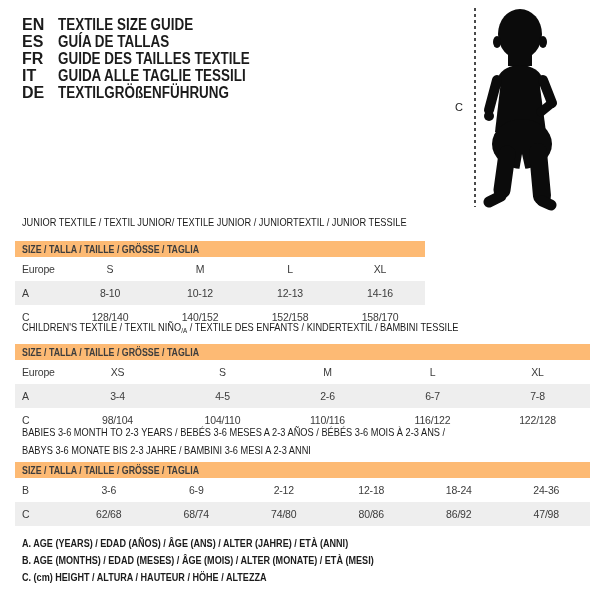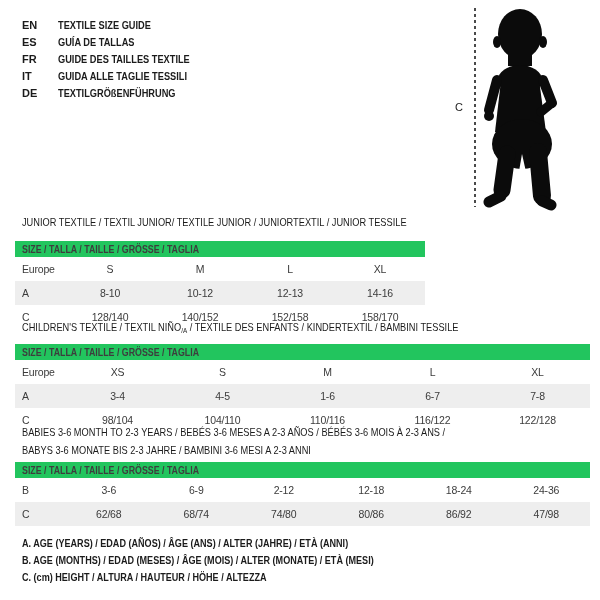--- a/index.html
+++ b/index.html
@@ -3,41 +3,41 @@
 <meta charset="utf-8">
 <style>
   html,body{margin:0;padding:0;background:#ffffff;}
   .page{position:relative;width:600px;height:600px;background:#ffffff;overflow:hidden;
         font-family:"Liberation Sans", sans-serif;color:#3a3a3a;}
   .cond{display:inline-block;transform:scaleX(0.84);transform-origin:0 50%;white-space:nowrap;}
 
   
   .langs{position:absolute;left:22px;top:16px;}
   .lang-row{height:17px;display:flex;align-items:center;font-weight:bold;
-            font-size:11px;color:#1b1b1b;}
+            font-size:16px;color:#1b1b1b;}
   .lang-code{width:36px;flex:0 0 36px;}
 
   
   .dash-line{position:absolute;left:474px;top:8px;width:2px;height:199px;
              background:repeating-linear-gradient(to bottom,#4a4a4a 0 3px,transparent 3px 6px);}
   .c-label{position:absolute;left:455px;top:101px;font-size:11px;color:#222;}
   .baby{position:absolute;left:482px;top:6px;}
 
   
   .sec-title{position:absolute;left:22px;font-weight:normal;font-size:11px;
              color:#1b1b1b;line-height:16px;}
   .subs{font-size:7.5px;position:relative;top:2px;}
   .tline2:empty{display:none;}
 
   
   .sizetable{position:absolute;left:15px;}
   .w1{width:410px;} .w2{width:575px;}
   .t1{top:241px;} .t2{top:344px;} .t3{top:462px;}
   .st1{top:214px;} .st2{top:319px;} .st3{top:424px;}
-  .thead{height:16px;background:#22c55e;color:#3d3d3d;font-weight:bold;
+  .thead{height:16px;background:#fdba74;color:#3d3d3d;font-weight:bold;
          font-size:10.5px;line-height:16px;padding-left:7px;box-sizing:border-box;}
   .trow{display:flex;height:24px;align-items:center;font-size:10.5px;color:#3b3b3b;
         letter-spacing:-0.2px;}
   .trow.shaded{background:#eeeeee;}
   .tlabel{width:50px;flex:0 0 50px;padding-left:7px;box-sizing:border-box;}
   .tcell{flex:1;text-align:center;}
 
   
   .notes{position:absolute;left:22px;top:534px;}
   .note-row{height:17.3px;display:flex;align-items:center;font-weight:bold;
@@ -128,21 +128,21 @@
         <div class="tcell">XS</div>
         <div class="tcell">S</div>
         <div class="tcell">M</div>
         <div class="tcell">L</div>
         <div class="tcell">XL</div>
       </div>
       <div class="trow shaded">
         <div class="tlabel">A</div>
         <div class="tcell">3-4</div>
         <div class="tcell">4-5</div>
-        <div class="tcell">1-6</div>
+        <div class="tcell">2-6</div>
         <div class="tcell">6-7</div>
         <div class="tcell">7-8</div>
       </div>
       <div class="trow">
         <div class="tlabel">C</div>
         <div class="tcell">98/104</div>
         <div class="tcell">104/110</div>
         <div class="tcell">110/116</div>
         <div class="tcell">116/122</div>
         <div class="tcell">122/128</div>

